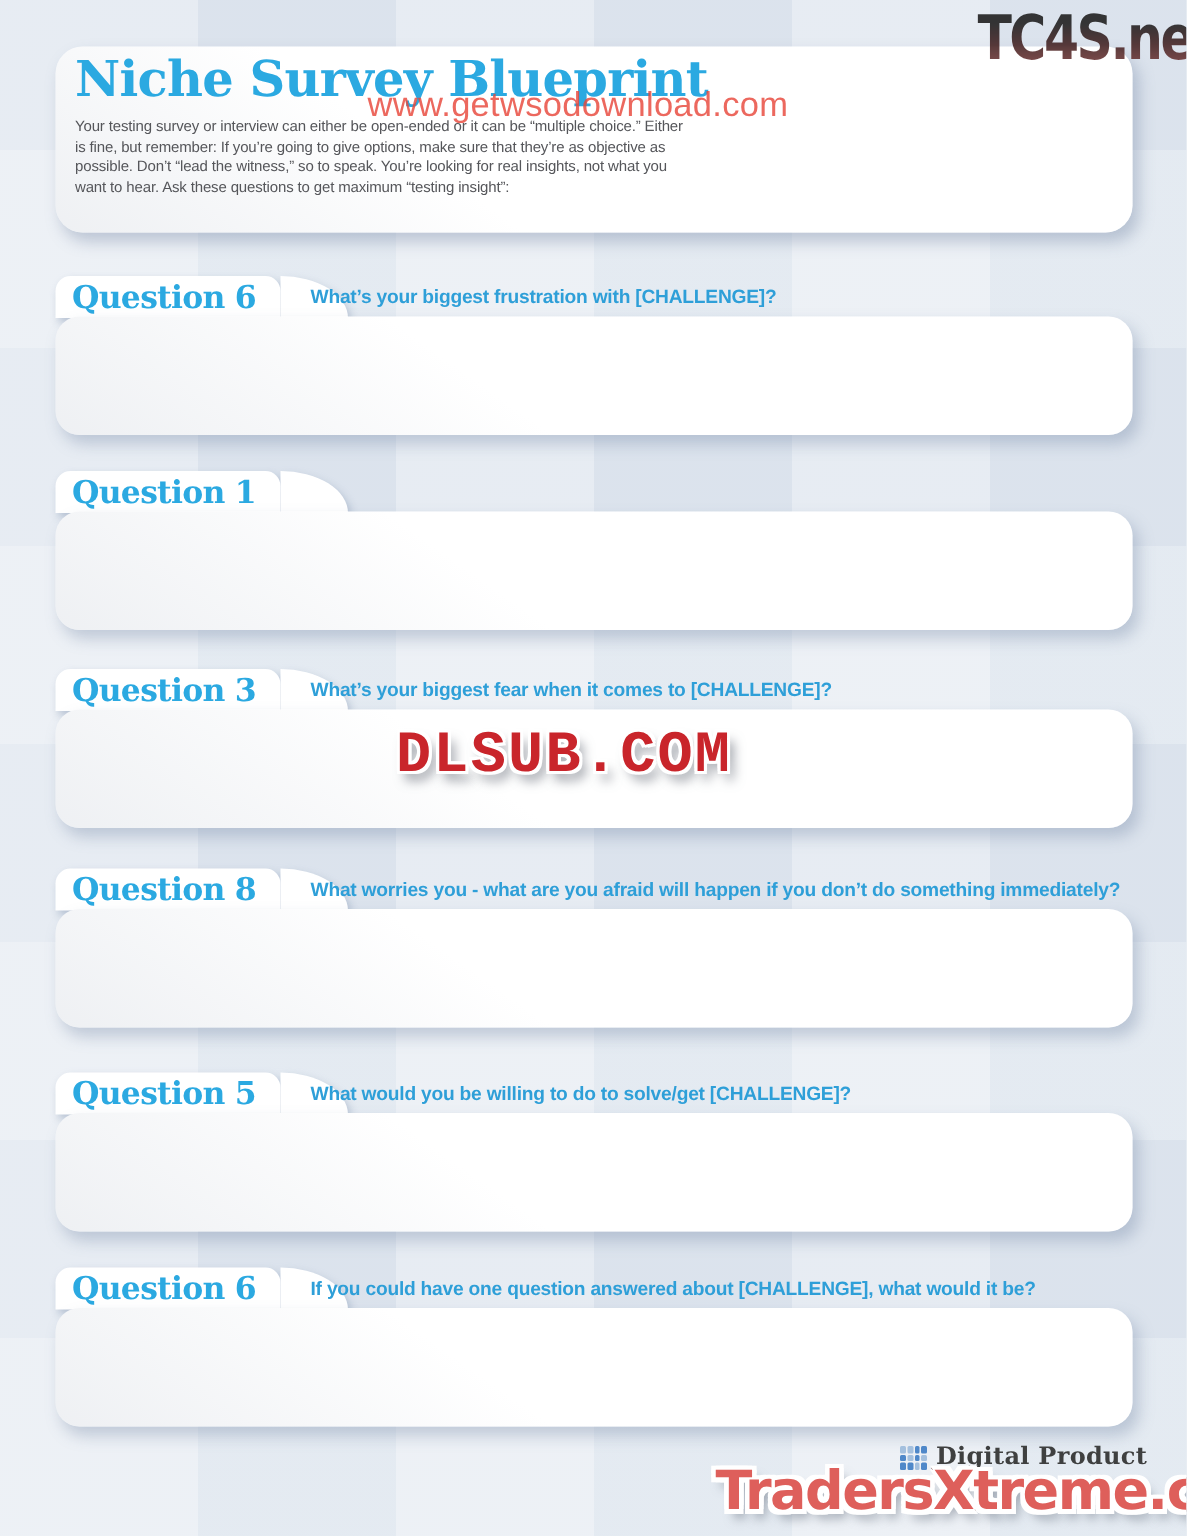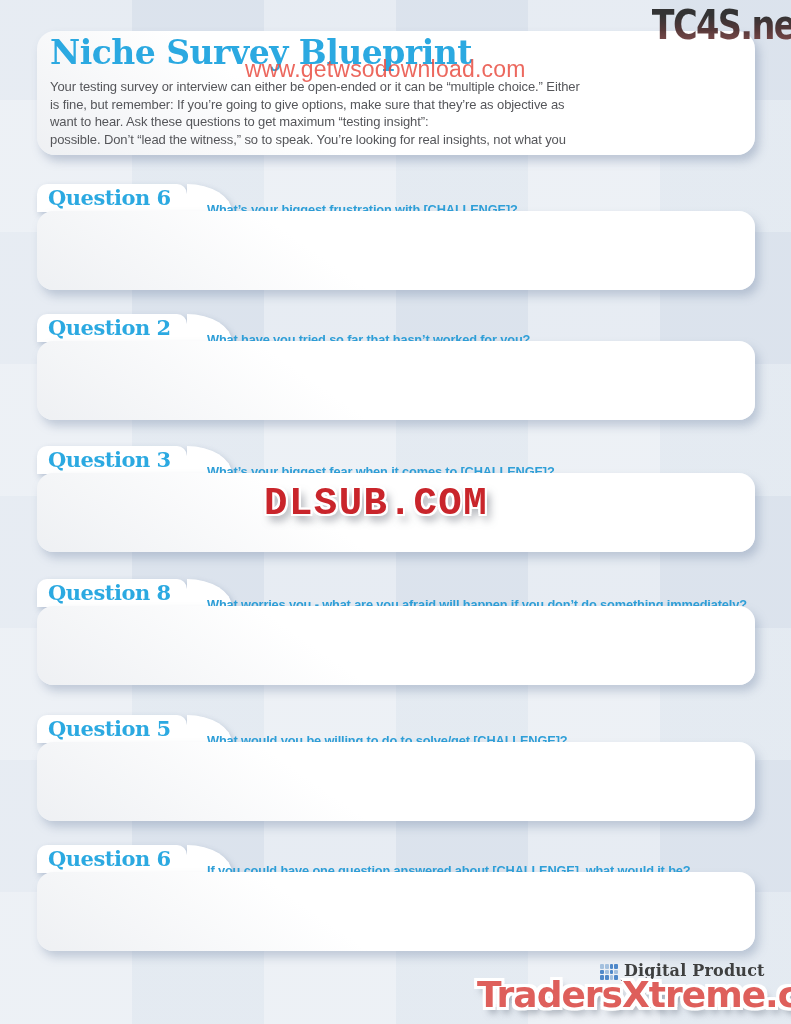--- a/index.html
+++ b/index.html
@@ -21,21 +21,21 @@
     border-radius:18px;
     box-shadow:4px 6px 10px rgba(110,130,160,0.38);
   }
   .page-title {
     position:absolute; left:13px; top:2px;
     font-family:"DejaVu Serif", serif; font-weight:bold;
     font-size:33px; color:#2BA9E1; letter-spacing:-0.5px;
   }
   .intro-text {
     position:absolute; left:13px; top:47px; width:695px;
-    font-size:13px; line-height:1.36; color:#55565a; font-weight:500;
+    font-size:10px; line-height:1.36; color:#55565a; font-weight:500;
     letter-spacing:-0.1px;
   }
 
   
   .qblock { position:absolute; left:37px; width:718px; height:107px; }
   .q1{top:184px} .q2{top:314px} .q3{top:446px} .q4{top:579px} .q5{top:715px} .q6{top:845px}
 
   .tabwrap { position:absolute; left:0; top:0; width:200px; height:28px;
              filter:drop-shadow(2px 3px 3px rgba(120,140,170,0.45)); }
   .tab  { position:absolute; left:0; top:0; width:150px; height:28px;
@@ -43,21 +43,21 @@
   .swoosh { position:absolute; left:150px; top:0; width:45px; height:28px;
           background:#ffffff; border-top-right-radius:100% 100%; }
   .tablabel {
     position:absolute; left:11px; top:1px;
     font-family:"DejaVu Serif", serif; font-weight:bold;
     font-size:21px; color:#2BA9E1; letter-spacing:-0.5px; white-space:nowrap;
   }
   .qtext {
     position:absolute; left:170px; top:6px; width:548px;
     font-size:12.8px; font-weight:600; color:#2E9FD8;
-    letter-spacing:-0.15px; white-space:nowrap;margin-top:12px;
+    letter-spacing:-0.15px; white-space:nowrap;
   }
   .qcard {
     position:absolute; left:0; top:27px; width:718px; height:79px;
     background:linear-gradient(215deg,#ffffff 60%,#eef0f3);
     border-radius:16px;
     box-shadow:4px 6px 10px rgba(110,130,160,0.35);
   }
 
   
   .wm-tc4s {
@@ -107,44 +107,43 @@
 </head>
 <body>
 
 <div class="page">
 
   <div class="intro-panel">
     <div class="page-title">Niche Survey Blueprint</div>
     <div class="intro-text">
       <div>Your testing survey or interview can either be open-ended or it can be “multiple choice.” Either</div>
       <div>is fine, but remember: If you’re going to give options, make sure that they’re as objective as</div>
+      <div>possible. Don’t “lead the witness,” so to speak. You’re looking for real insights, not what you</div>
       <div>want to hear. Ask these questions to get maximum “testing insight”:</div>
-      <div>possible. Don’t “lead the witness,” so to speak. You’re looking for real insights, not what you</div>
     </div>
   </div>
 
   <div class="qblock q1">
     <div class="tabwrap">
       <div class="tab">
           <span class="tablabel">Question 6</span>
         </div>
       <div class="swoosh"></div>
     </div>
     <div class="qtext">What’s your biggest frustration with [CHALLENGE]?</div>
     <div class="qcard"></div>
   </div>
 
   <div class="qblock q2">
     <div class="tabwrap">
       <div class="tab">
-          <span class="tablabel">Question 2</span>
-        </div>
-      <div class="swoosh"></div>
-    </div>
-    <div class="qtext">What have you tried so far that hasn’t worked for you?</div>
+          <span class="tablabel">Question 1</span>
+        </div>
+      <div class="swoosh"></div>
+    </div>
     <div class="qcard"></div>
   </div>
 
   <div class="qblock q3">
     <div class="tabwrap">
       <div class="tab">
           <span class="tablabel">Question 3</span>
         </div>
       <div class="swoosh"></div>
     </div>

